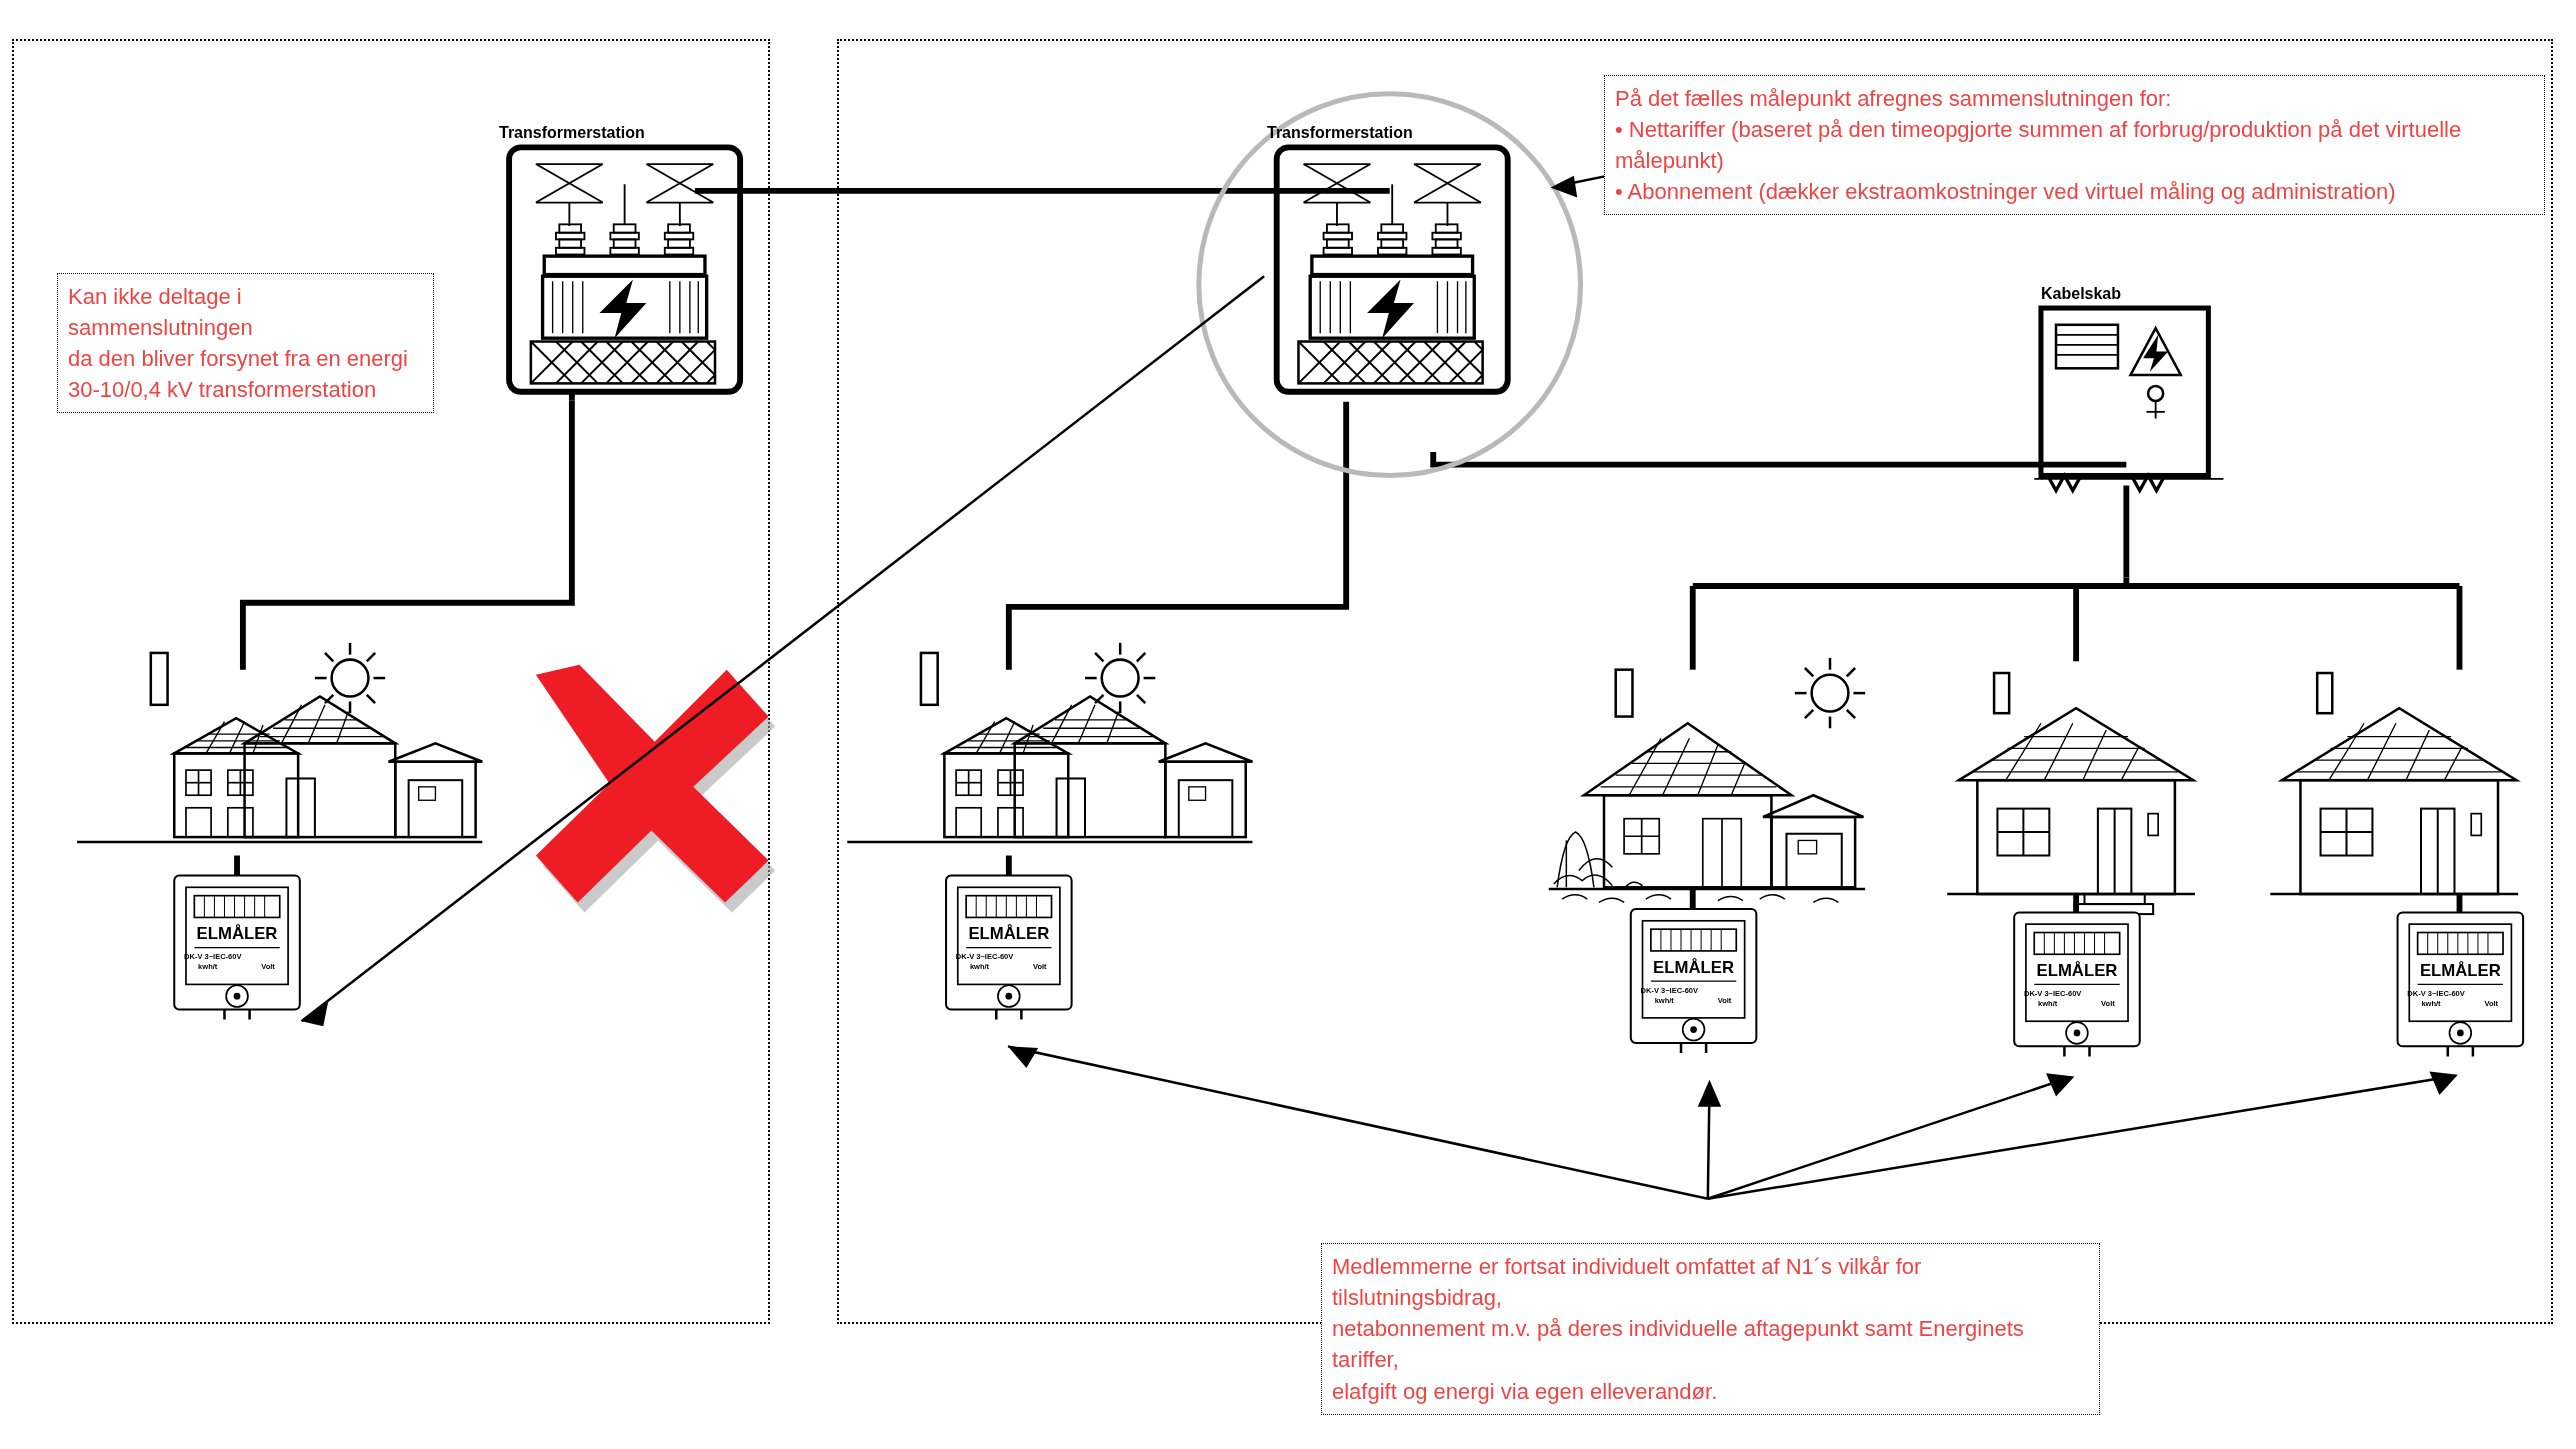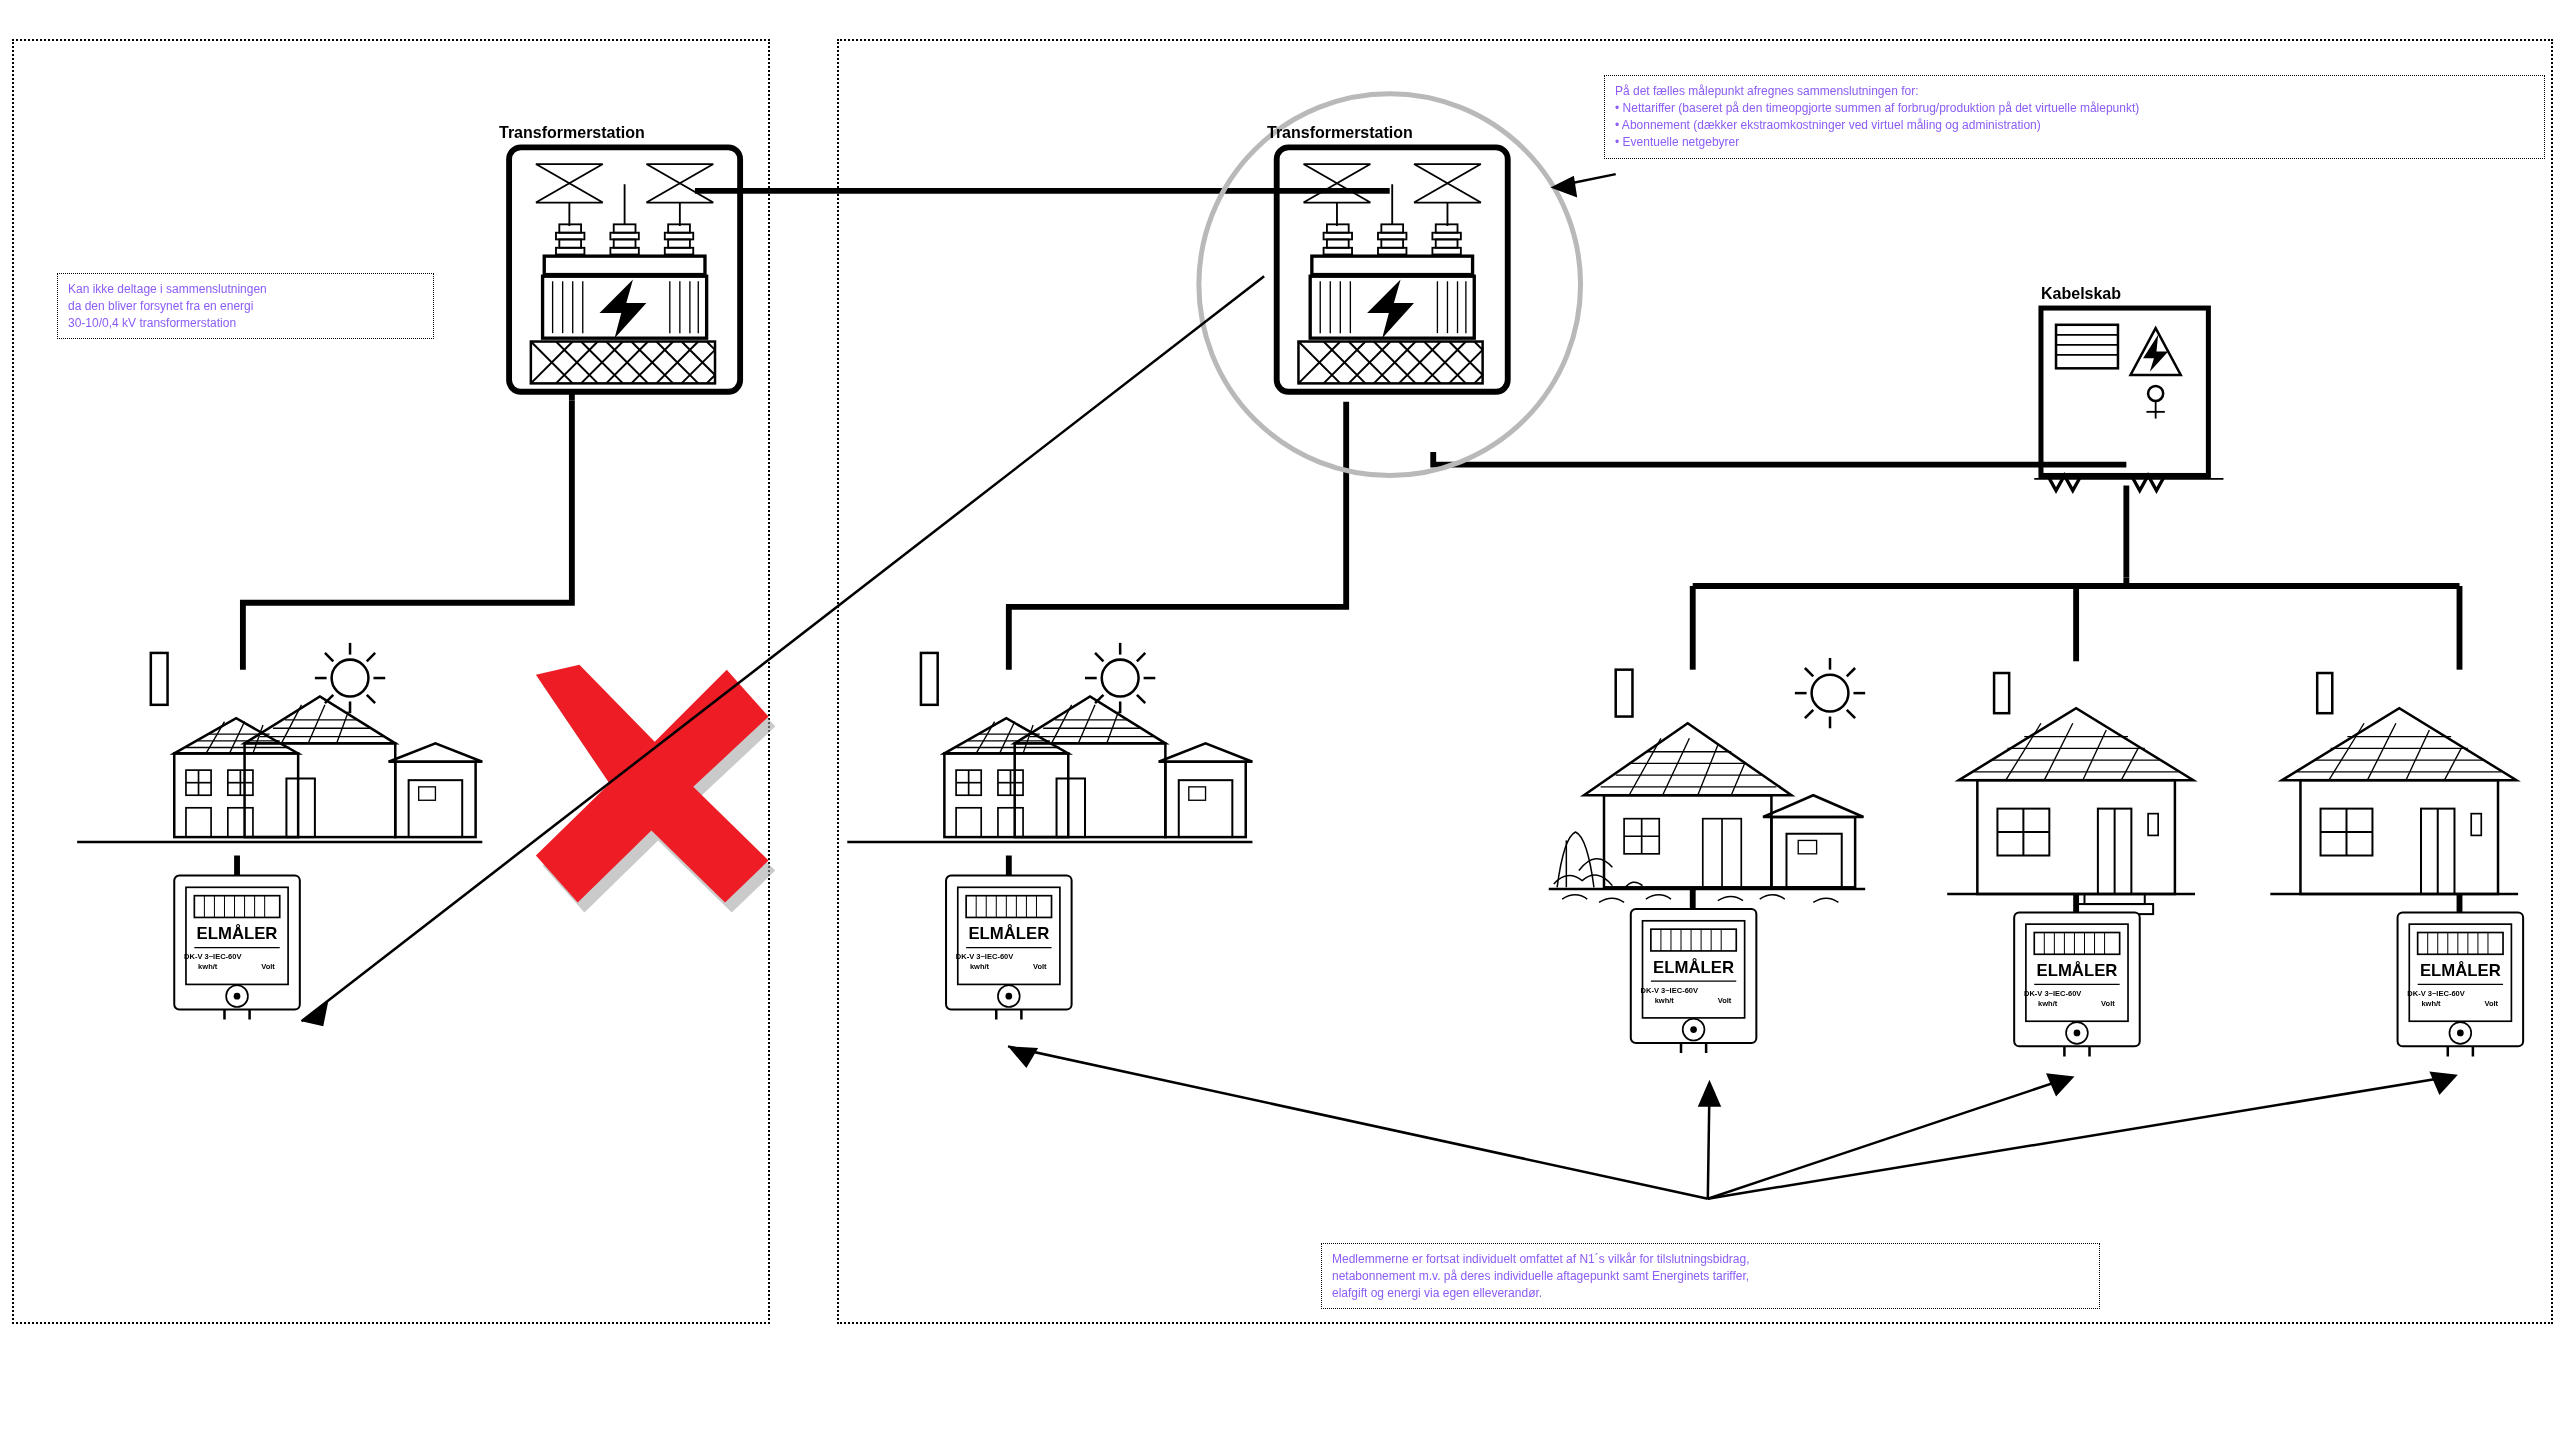--- a/index.html
+++ b/index.html
@@ -20,23 +20,23 @@
   .dashed-region {
     position: absolute;
     border: 2.5px dotted #000;
     box-sizing: border-box;
   }
   .note {
     position: absolute;
     border: 1.3px dotted #000;
     box-sizing: border-box;
     padding: 6.7px 10px;
-    font-size: 12px;
+    font-size: 22px;
     line-height: 1.42;
-    color: #8b5cf6;
+    color: #ef4444;
     background: #ffffff;
   }
   .note p { margin: 0; }
   .label {
     position: absolute;
     font-size: 16px;
     font-weight: bold;
     color: #000;
     background: transparent;
   }
@@ -564,21 +564,20 @@
   <div class="note" style="left:57px; top:273px; width:377px;">
     <p>Kan ikke deltage i sammenslutningen</p>
     <p>da den bliver forsynet fra en energi</p>
     <p>30-10/0,4 kV transformerstation</p>
   </div>
 
   <div class="note" style="left:1604px; top:75px; width:941px;">
     <p>På det fælles målepunkt afregnes sammenslutningen for:</p>
     <p>• Nettariffer (baseret på den timeopgjorte summen af forbrug/produktion på det virtuelle målepunkt)</p>
     <p>• Abonnement (dækker ekstraomkostninger ved virtuel måling og administration)</p>
-    <p>• Eventuelle netgebyrer</p>
   </div>
 
   <div class="note" style="left:1321px; top:1243px; width:779px;">
     <p>Medlemmerne er fortsat individuelt omfattet af N1´s vilkår for tilslutningsbidrag,</p>
     <p>netabonnement m.v. på deres individuelle aftagepunkt samt Energinets tariffer,</p>
     <p>elafgift og energi via egen elleverandør.</p>
   </div>
 
 </div>
 

